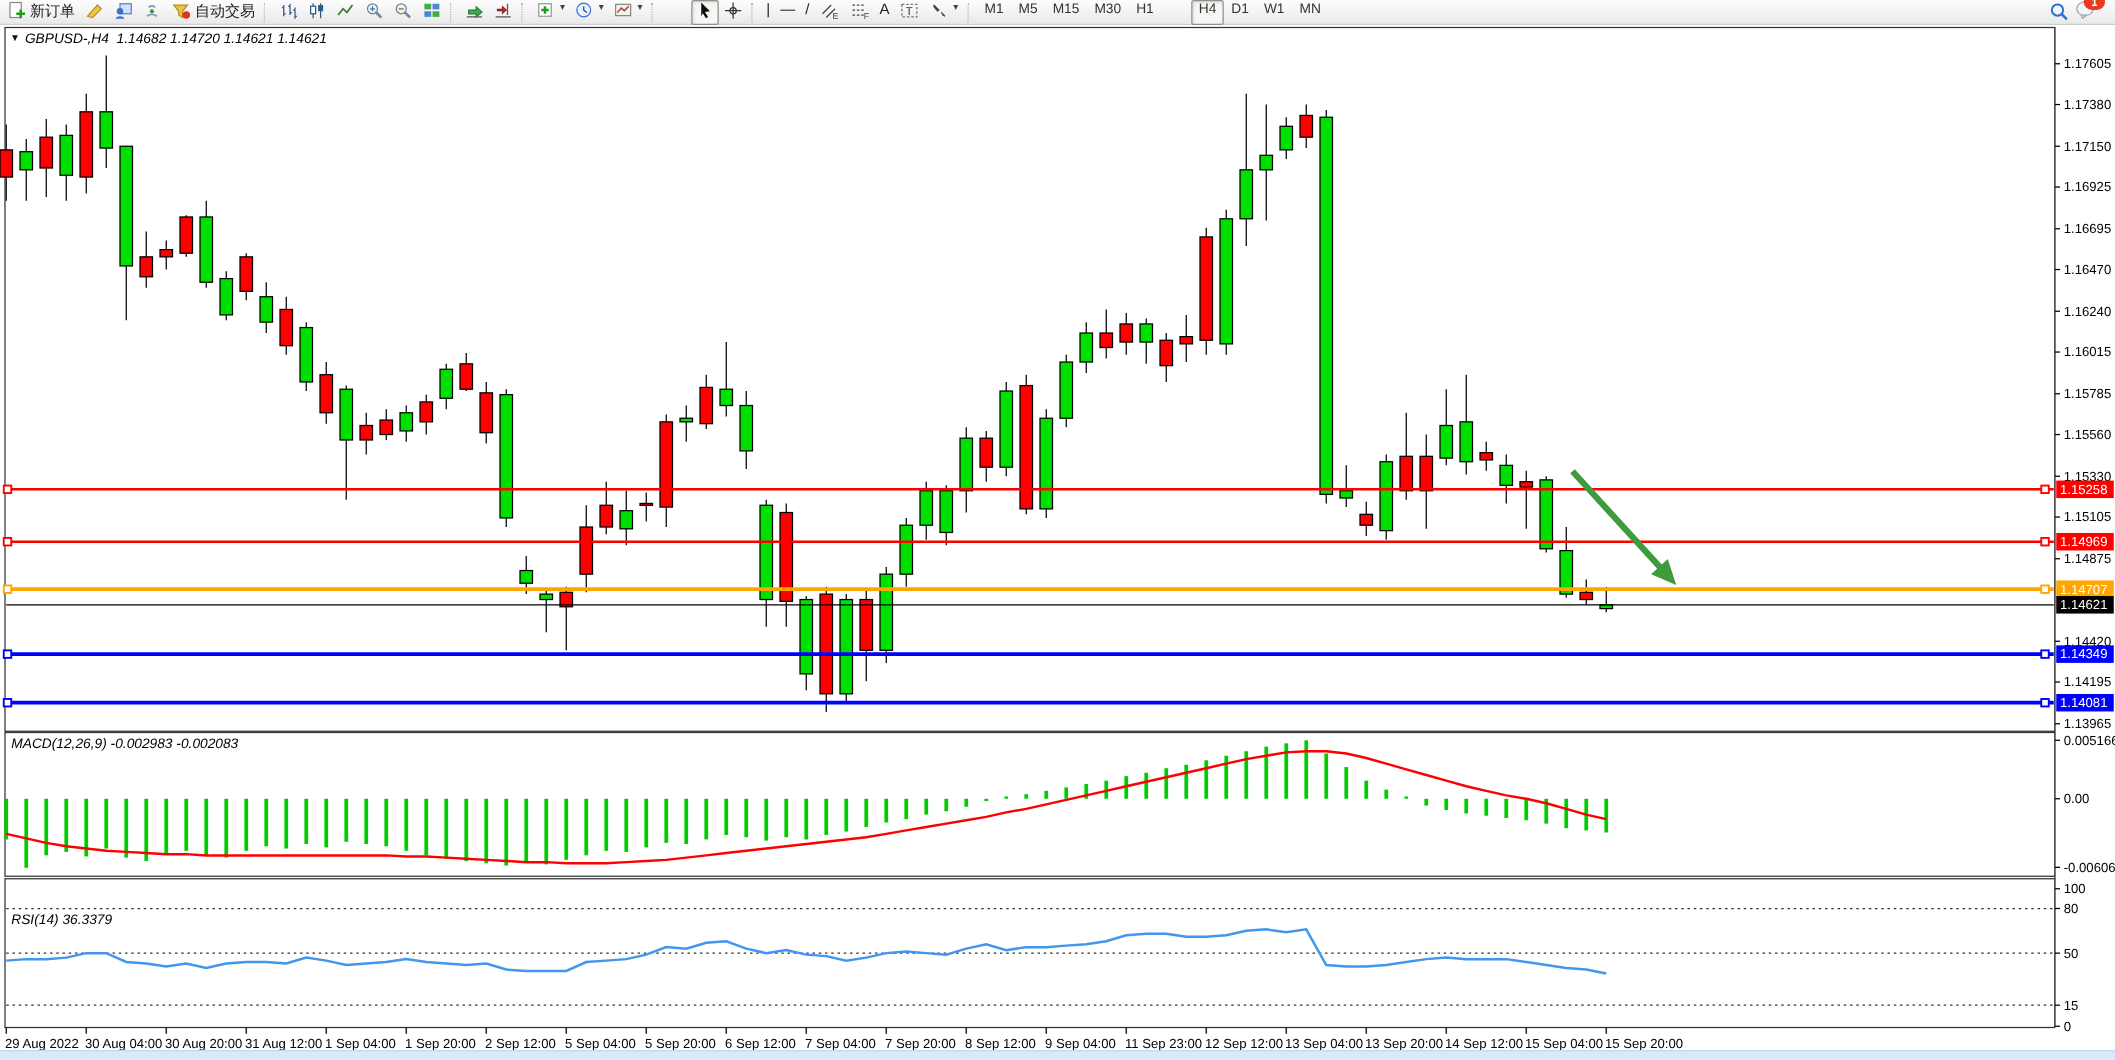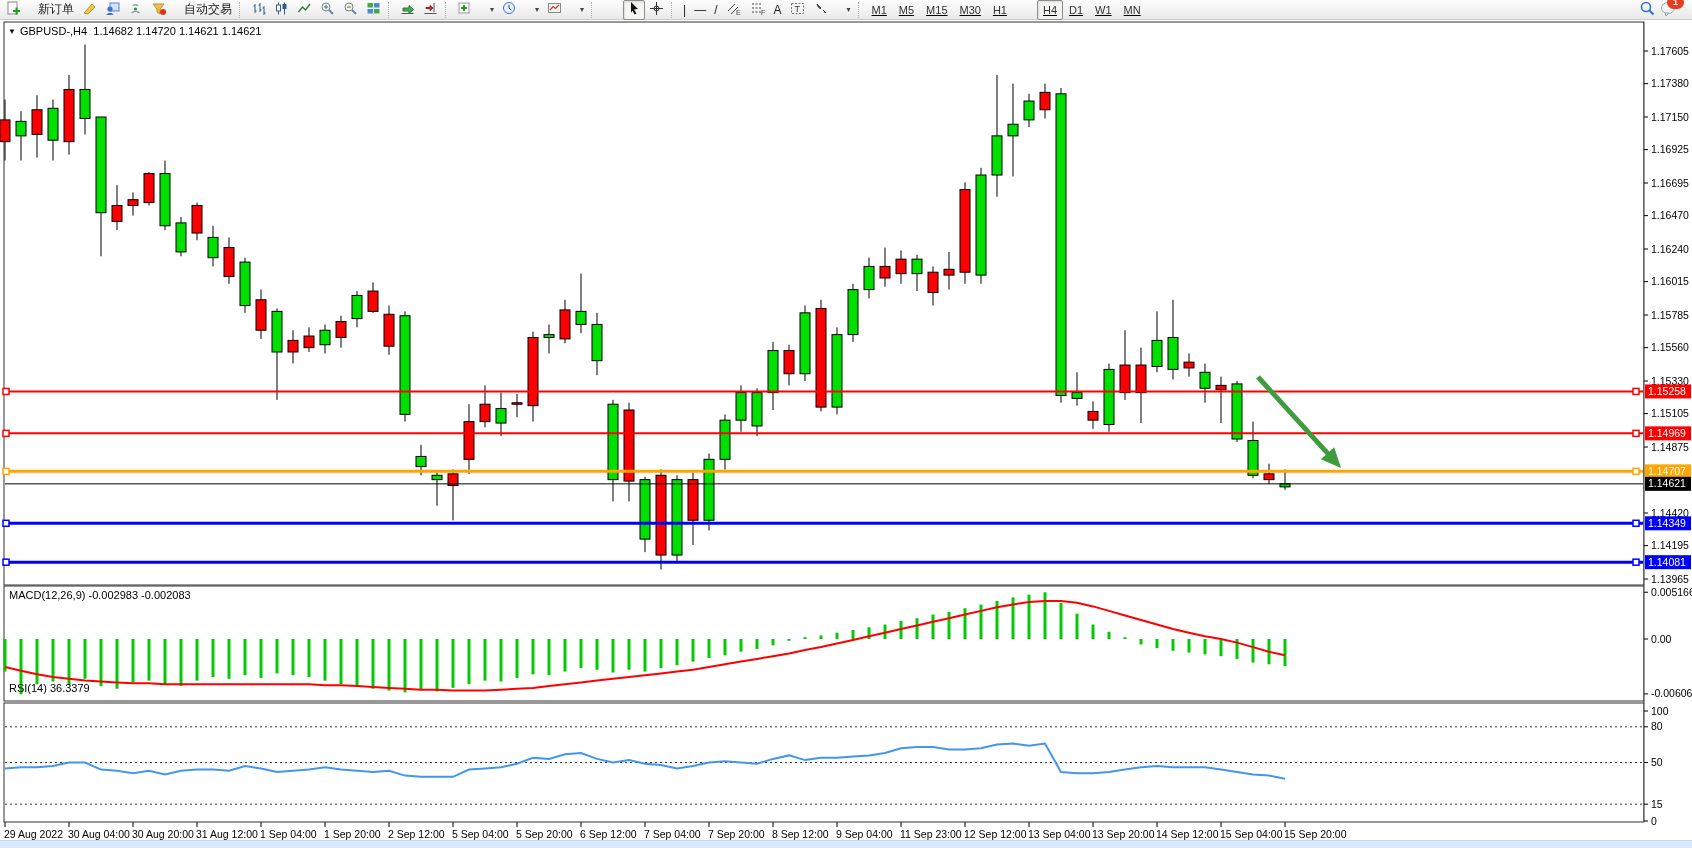--- a/index.html
+++ b/index.html
@@ -1,38 +1,38 @@
 <!DOCTYPE html>
 <html><head>
 <meta charset="utf-8">
 <style>
   html,body{margin:0;padding:0;background:#e8e8e8;}
   .app{position:relative;width:1692px;height:848px;background:#f0f0f0;overflow:hidden;
        font-family:"Liberation Sans","DejaVu Sans",sans-serif;-webkit-font-smoothing:antialiased;}
   
   .toolbar{position:absolute;top:0;left:0;width:1692px;height:20px;display:flex;align-items:center;
            background:linear-gradient(#fdfdfd,#e9e9e9);border-bottom:1px solid #cccccc;padding-left:2px;box-sizing:border-box;}
-  .tb-btn{height:18px;display:inline-flex;align-items:center;gap:17px;padding:0 3px;border:1px solid transparent;
+  .tb-btn{height:18px;display:inline-flex;align-items:flex-start;gap:3px;padding:0 3px;border:1px solid transparent;
           border-radius:2px;font-size:12px;color:#1a1a1a;cursor:default;flex:0 0 auto;}
   .tb-btn.active{background:#f6f6f2;border-color:#8f8f8f;box-shadow:inset 1px 1px 2px #d8d8d8;margin-left:24px;}
   .tb-sep{flex:0 0 auto;width:4px;height:16px;border-left:1px dotted #b5b5b5;margin:0 3px;}
   .tf{font-size:11px;padding:0 5px;color:#333;}
   .glyph{font-size:12px;line-height:1;color:#222;}
   .caret{font-size:8px;color:#444;margin-left:1px;}
   .spacer{flex:1 1 auto;}
   .badge{position:absolute;top:-4px;right:-6px;min-width:13px;height:13px;border-radius:8px;background:#e83c1e;color:#fff;
          font-size:9px;font-weight:bold;display:flex;align-items:center;justify-content:center;padding:0 2px;}
   .chat-wrap{position:relative;margin-right:14px;}
   
   .chart-area{position:absolute;top:20px;left:0;width:1692px;height:828px;background:#ffffff;}
   svg text{font-family:"Liberation Sans","DejaVu Sans",sans-serif;}
-  .overlay-label{position:absolute;font-size:11px;color:#000;white-space:pre;}
+  .overlay-label{position:absolute;font-size:11px;color:#000;white-space:pre;font-style:italic;}
   #chart-title{top:5px;left:8px;}
   #macd-label{top:569px;left:9px;}
-  #rsi-label{top:662px;left:9px;}
+  #rsi-label{top:710px;left:9px;}
   .tri{font-size:8px;vertical-align:1px;margin-right:4px;color:#111;}
   .bottom-strip{position:absolute;left:0;top:840px;width:1692px;height:8px;background:#d9e9f9;border-top:1px solid #c2d6ec;}
 </style>
 </head>
 <body>
 
 <div class="app">
 
   <div class="toolbar">
     <div class="tb-btn">
@@ -197,21 +197,21 @@
     </div>
     <div class="tb-btn">
       <span><svg width="15" height="14">
             <path d="M3 3l4 4M7 7l-1 .8L3.6 5 3 3z" stroke="#444" fill="#444"></path>
             <path d="M12 12l-3-3" stroke="#444"></path>
             <path d="M12 12l-2.4-.4.9-1z" fill="#444"></path>
           </svg></span>
       <span class="caret">▾</span>
     </div>
     <div class="tb-sep"></div>
-    <div id="tf-group" style="display:flex;text-decoration:underline;">
+    <div id="tf-group" style="display:flex;">
         <div class="tb-btn tf">M1</div>
         <div class="tb-btn tf">M5</div>
         <div class="tb-btn tf">M15</div>
         <div class="tb-btn tf">M30</div>
         <div class="tb-btn tf">H1</div>
         <div class="tb-btn tf active">H4</div>
         <div class="tb-btn tf">D1</div>
         <div class="tb-btn tf">W1</div>
         <div class="tb-btn tf">MN</div>
       </div>

